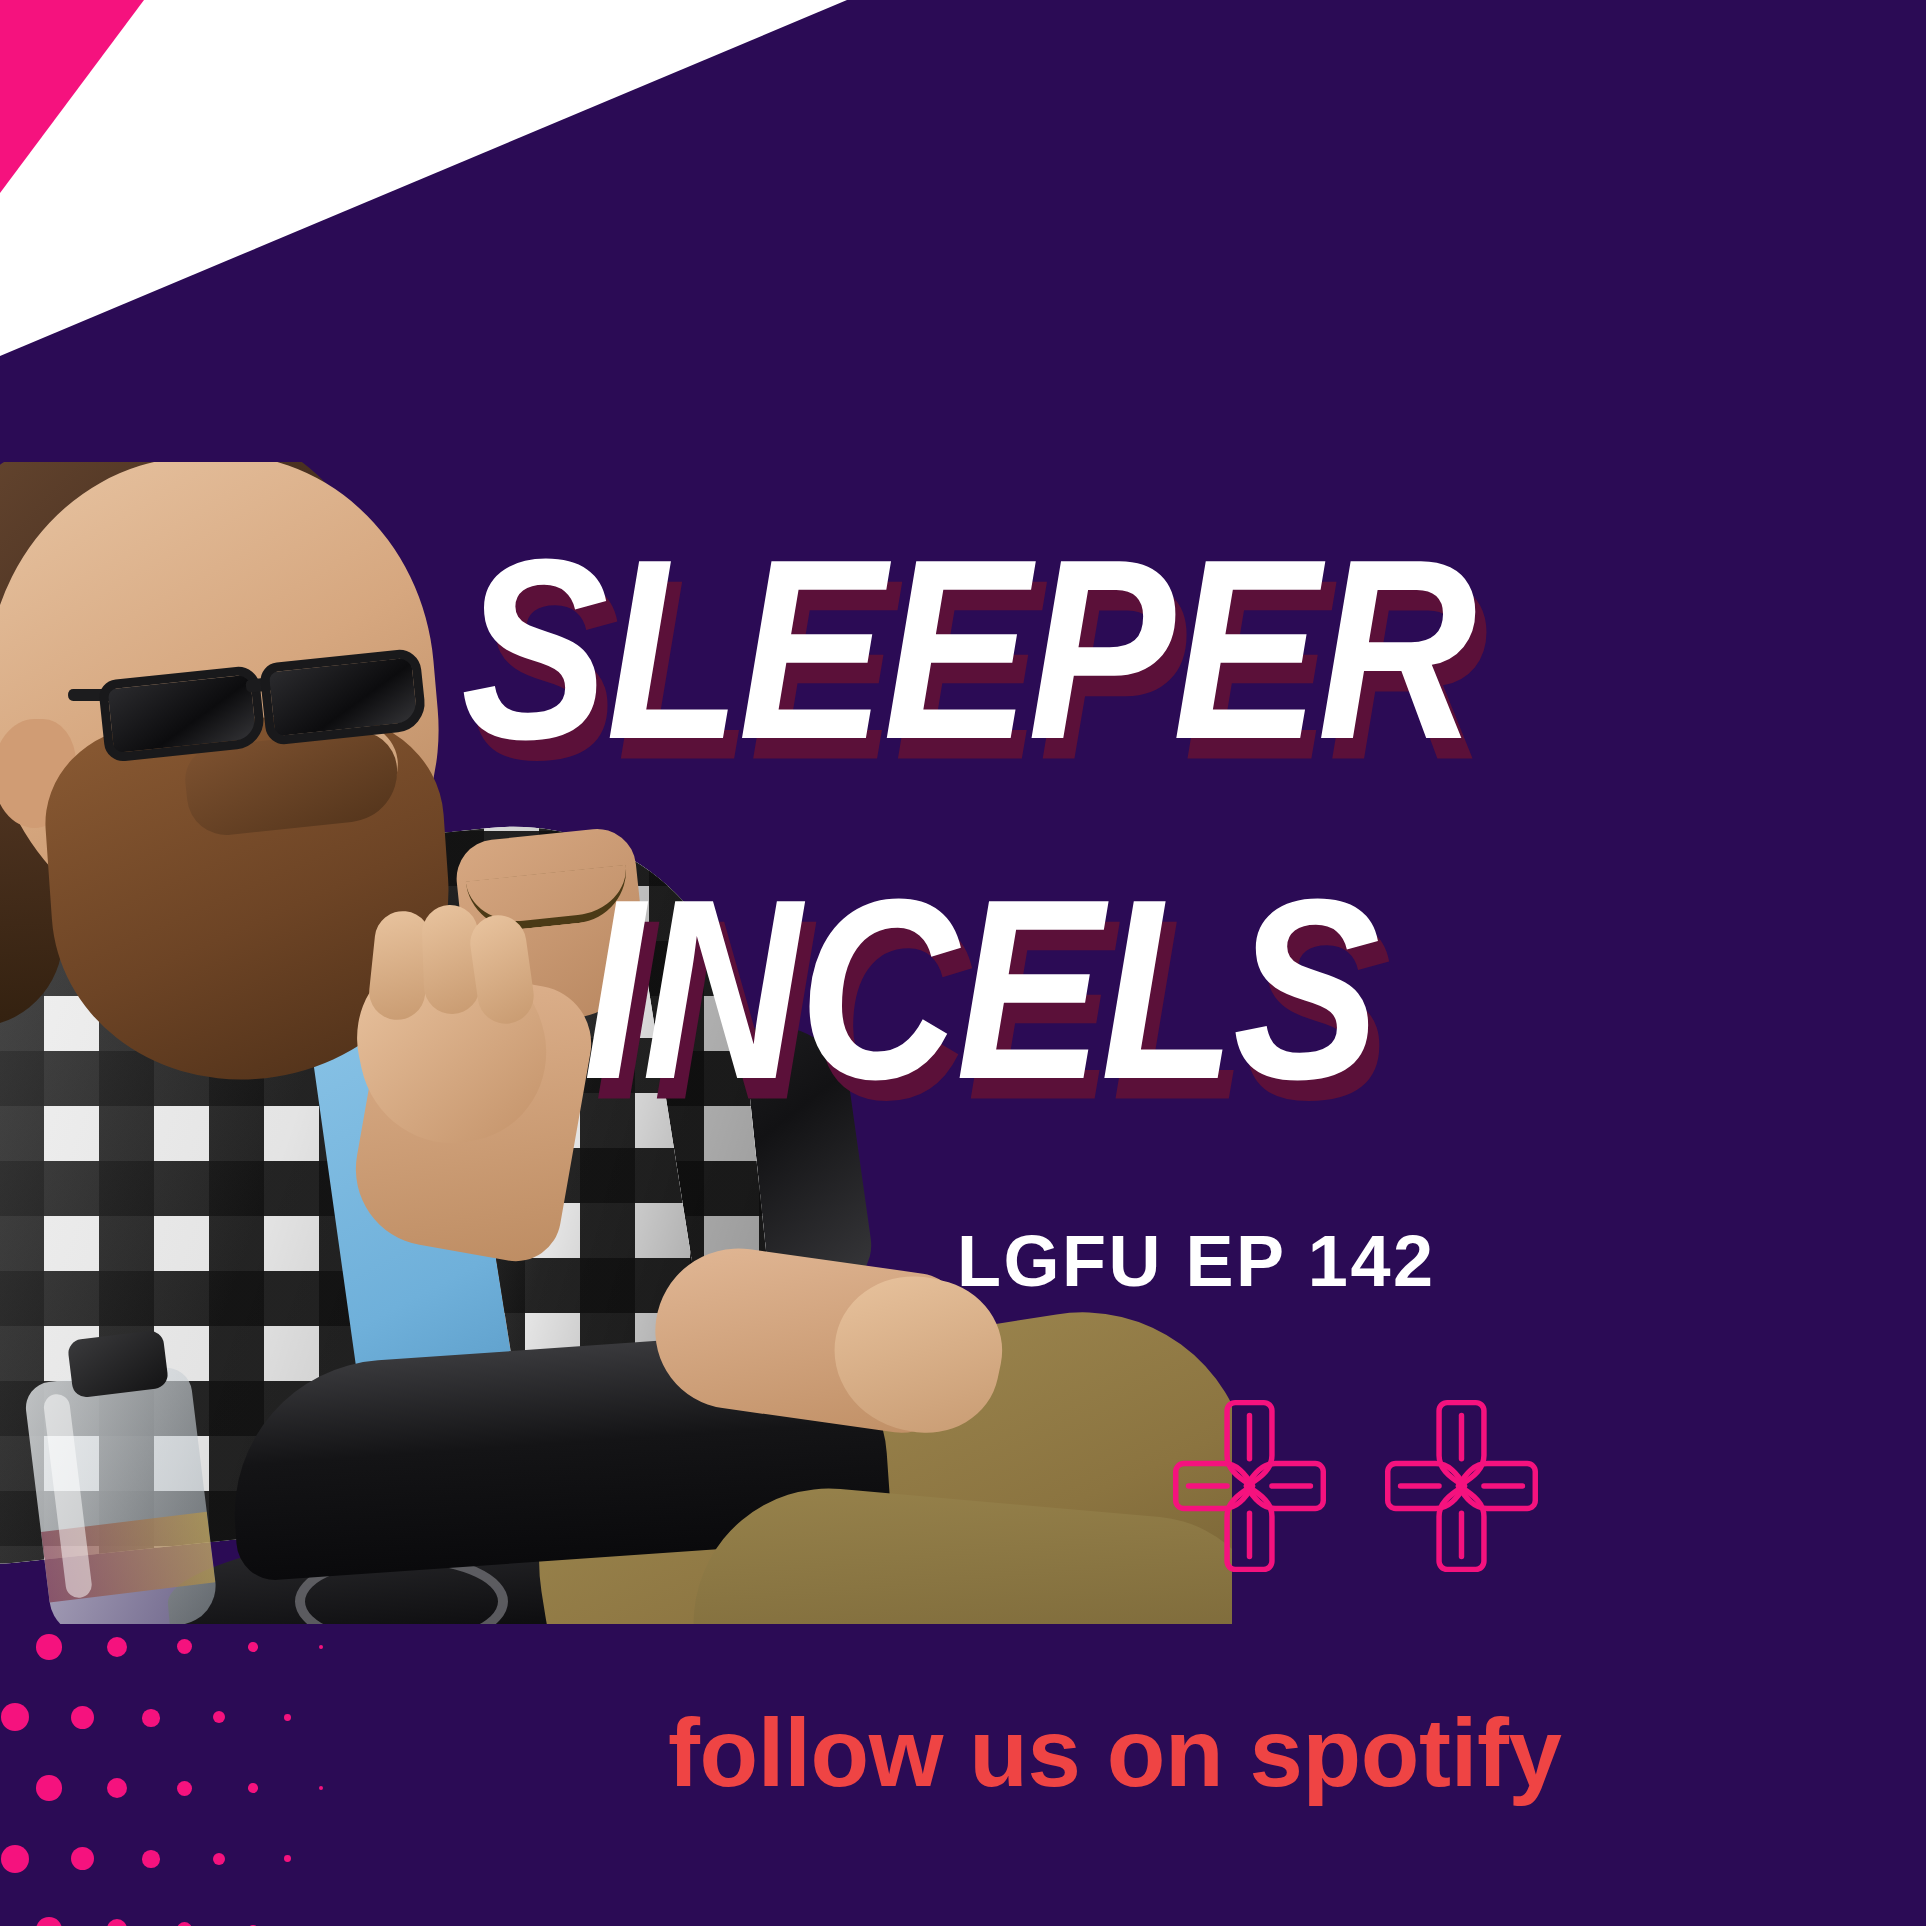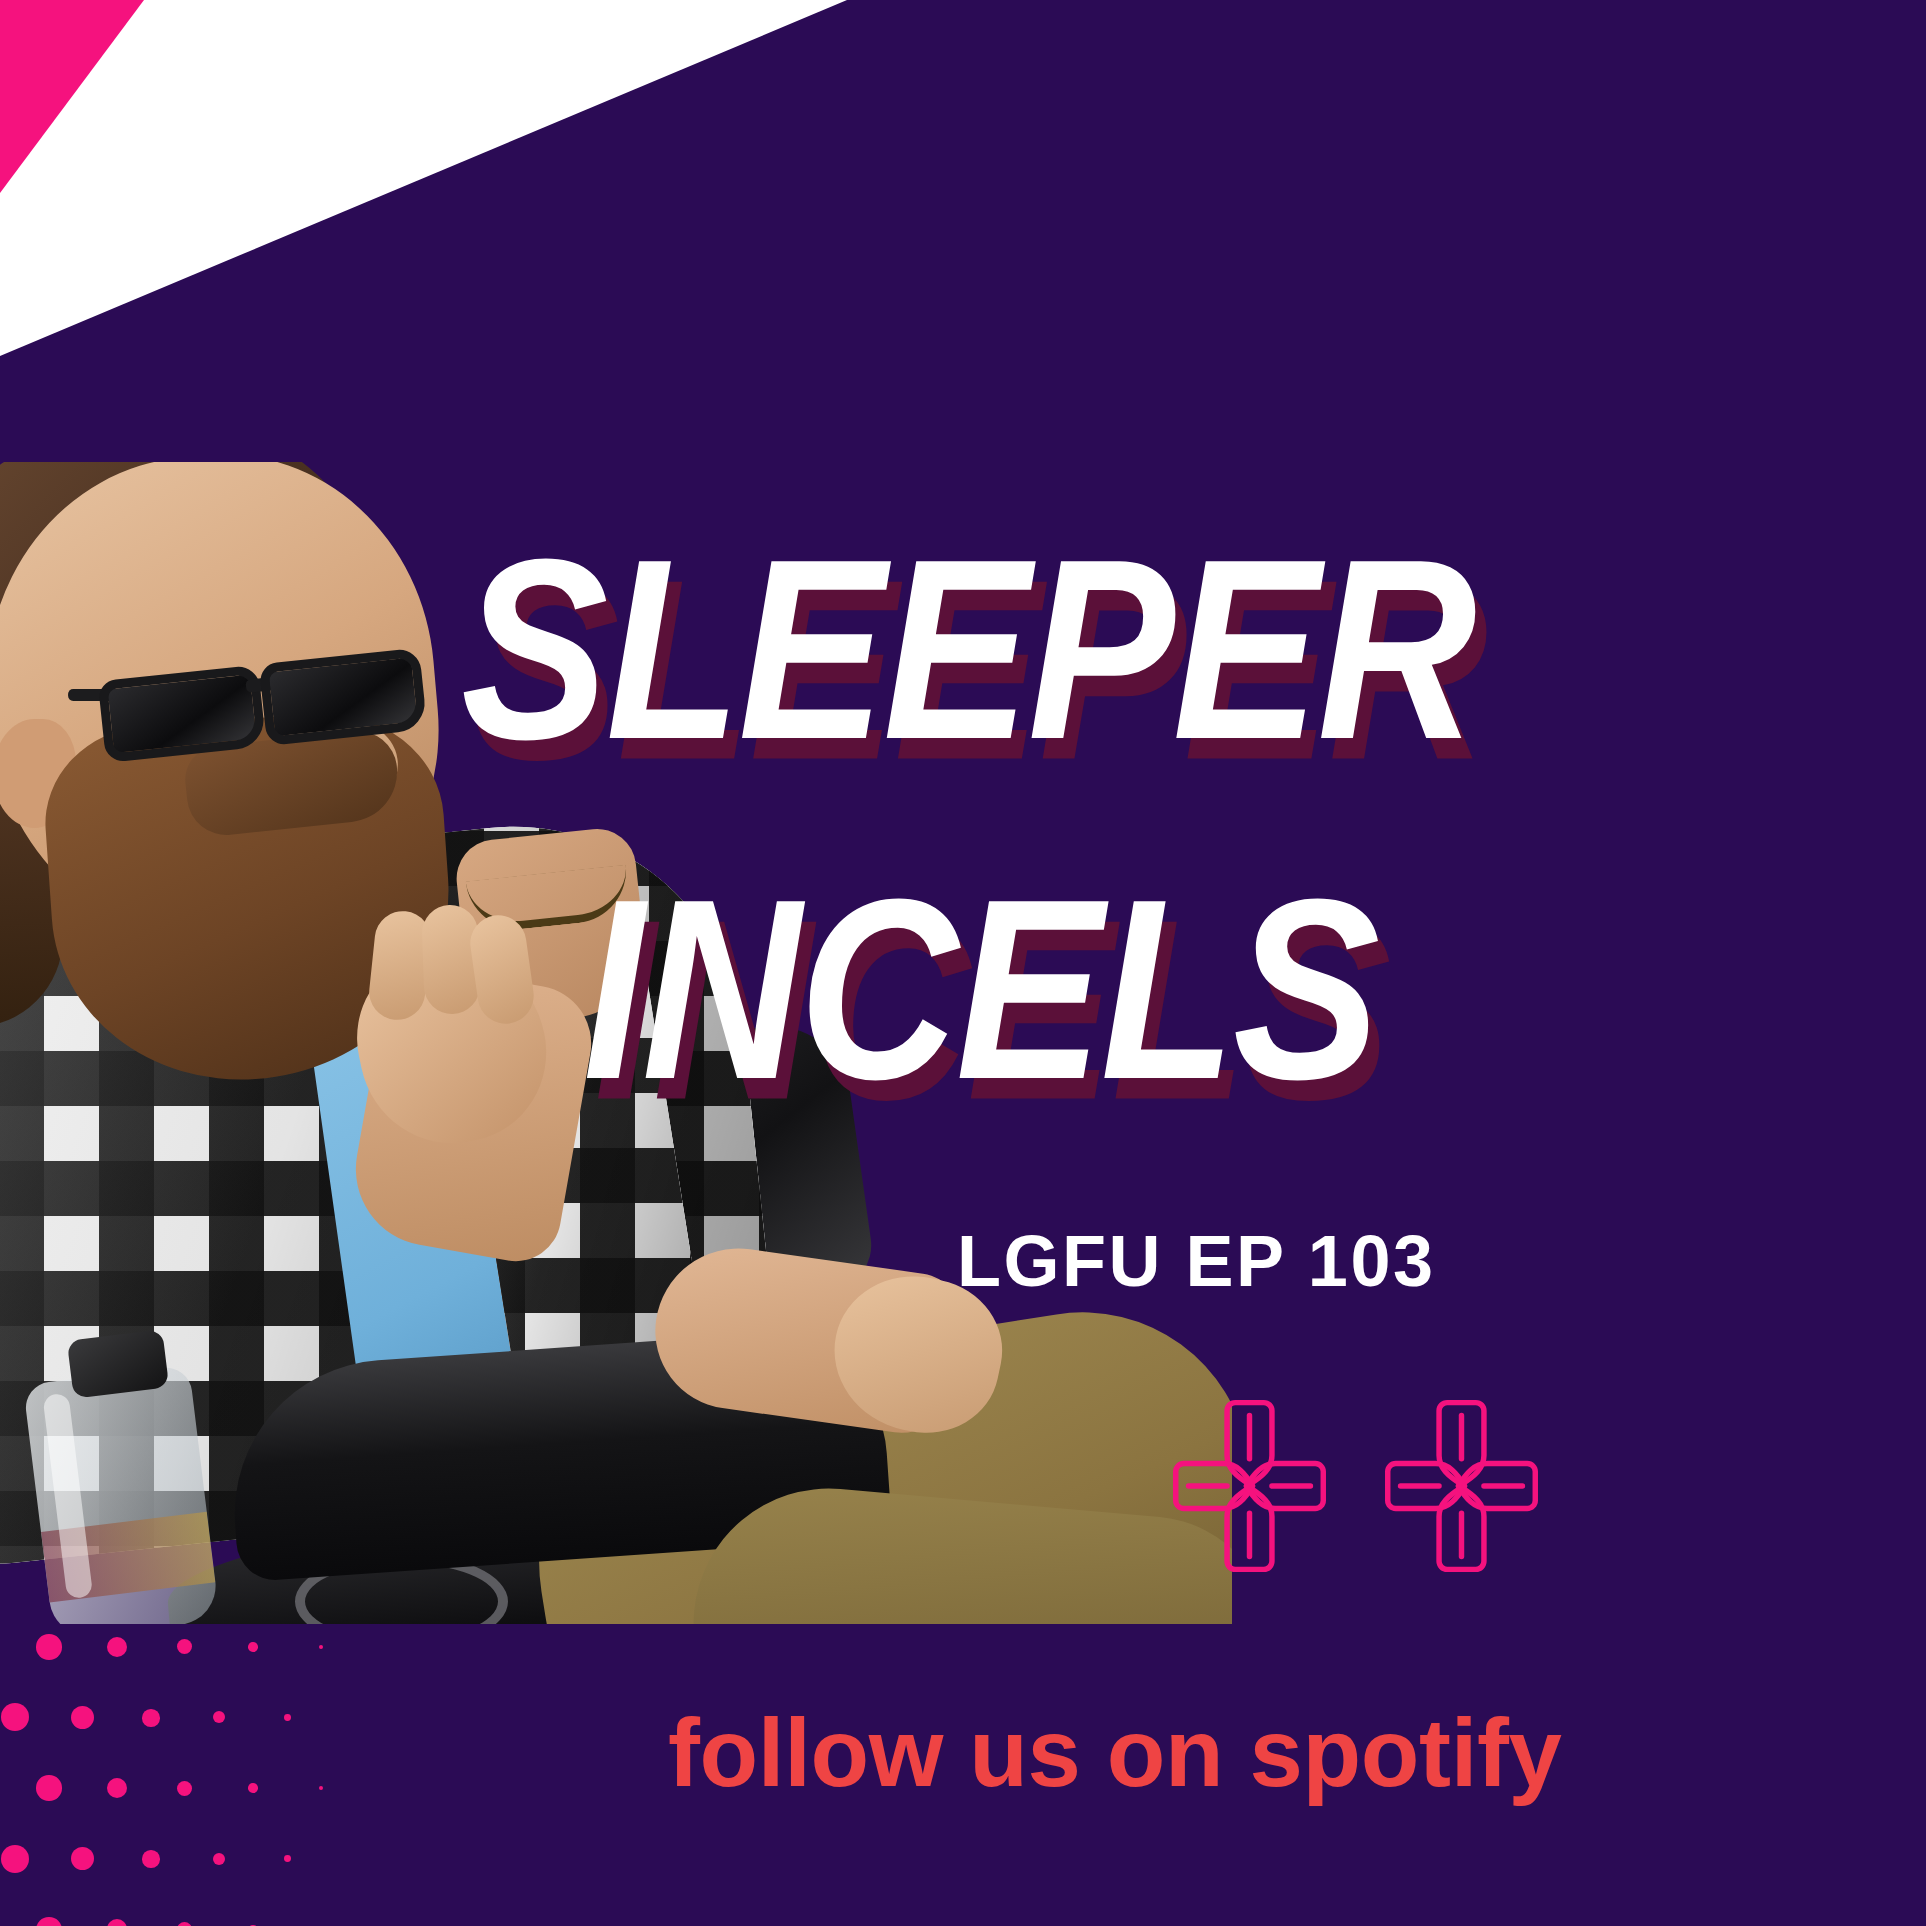--- a/index.html
+++ b/index.html
@@ -354,21 +354,21 @@
       <div class="bottle-gloss"></div>
     </div>
     <div class="ph bottle-cap"></div>
   </div>
 
   <div class="headline">
     <div class="hl-line" id="hl1">SLEEPER</div>
     <div class="hl-line" id="hl2">INCELS</div>
   </div>
 
-  <div class="subtitle">LGFU EP 103</div>
+  <div class="subtitle">LGFU EP 142</div>
 
   <div class="cross-row">
     <svg class="cross" viewBox="0 0 100 116">
       <g fill="none" stroke="#F5127E" stroke-width="3.4" stroke-linejoin="round" stroke-linecap="round">
         <path d="M41 6 h18 a5 5 0 0 1 5 5 v28 c0 8 -6 13 -14 18 c-8 -5 -14 -10 -14 -18 v-28 a5 5 0 0 1 5 -5 z"></path>
         <path d="M41 110 h18 a5 5 0 0 0 5 -5 v-28 c0 -8 -6 -13 -14 -18 c-8 5 -14 10 -14 18 v28 a5 5 0 0 0 5 5 z"></path>
         <path d="M4 49 v18 a5 5 0 0 0 5 5 h25 c8 0 13 -6 18 -14 c-5 -8 -10 -14 -18 -14 h-25 a5 5 0 0 0 -5 5 z"></path>
         <path d="M96 49 v18 a5 5 0 0 1 -5 5 h-25 c-8 0 -13 -6 -18 -14 c5 -8 10 -14 18 -14 h25 a5 5 0 0 1 5 5 z"></path>
         <path d="M50 14 v27"></path>
         <path d="M50 75 v27"></path>

